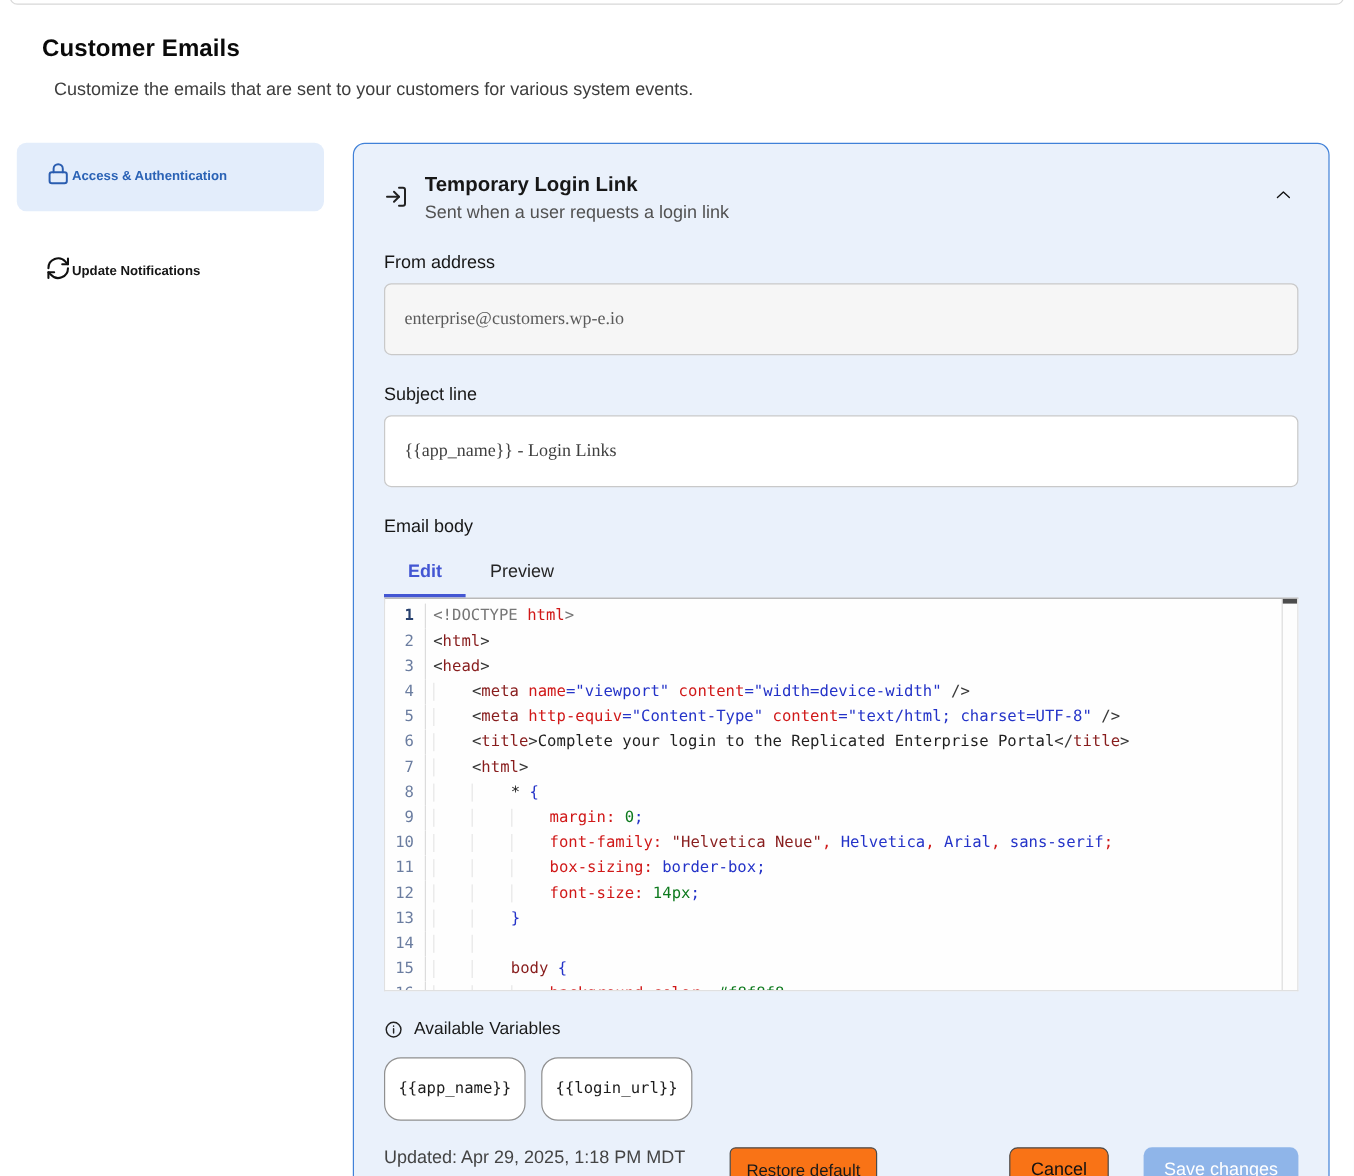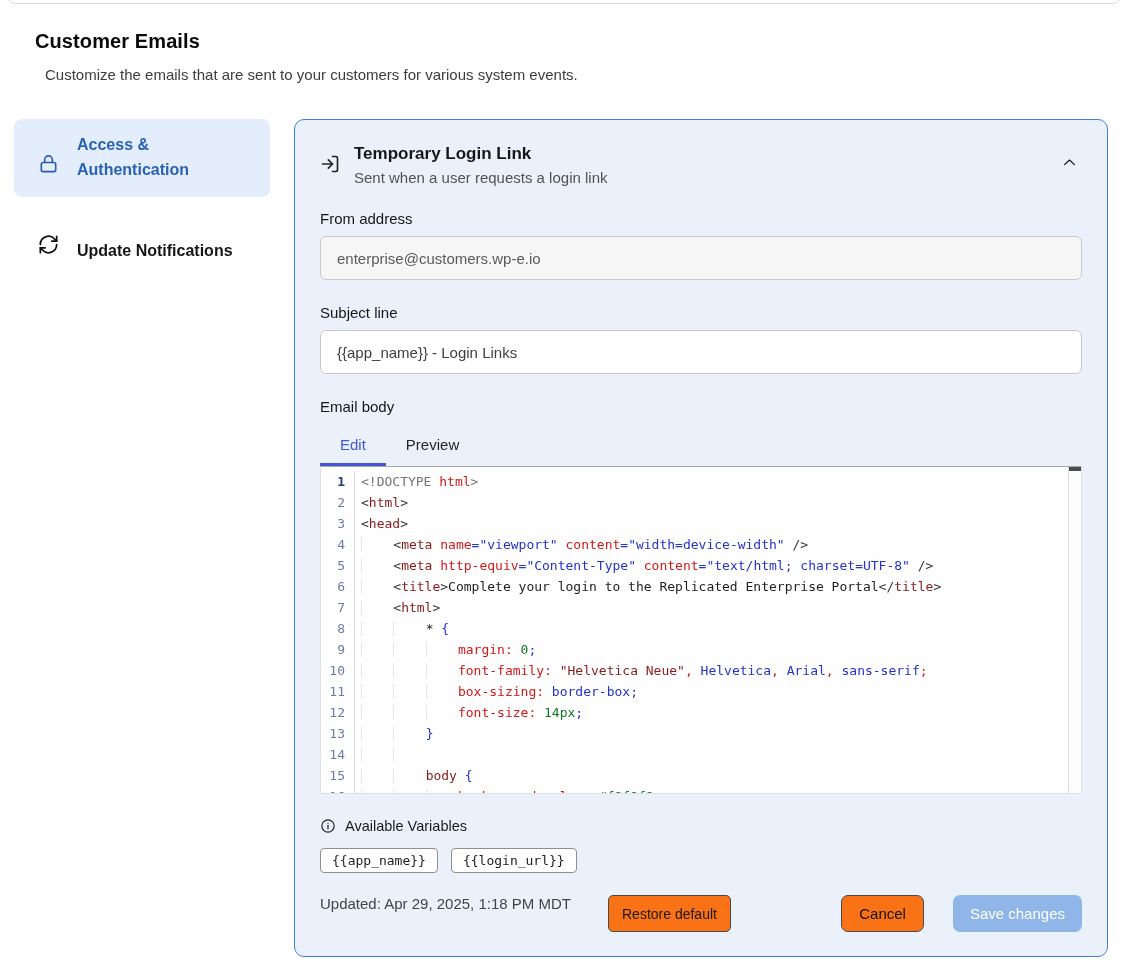--- a/index.html
+++ b/index.html
@@ -9,47 +9,47 @@
     font-family:"Liberation Sans", sans-serif; color:var(--text-primary);
   }
   .prev-card { position:absolute; top:-9px; left:8px; right:8px; height:13px;
     background:#fff; border:1px solid #d8d8d8; border-radius:10px; }
   .page-title { margin:30px 0 0 35px; font-size:20px; font-weight:700; color:#0a0a0a; letter-spacing:.1px; }
   .page-desc { margin:13px 0 0 45px; font-size:15px; color:#3d3d3d; }
   .layout { display:flex; align-items:flex-start; gap:24px; margin-top:36px; padding:0 20px 0 14px; }
 
   
   .sidebar { width:256px; flex-shrink:0; }
-  .side-item { display:flex; align-items:flex-end; gap:17px; padding:14px 18px 14px 23px;
-    border-radius:8px; font-size:16px; font-weight:600; line-height:1.55; color:#161616; cursor:pointer; }
+  .side-item { display:flex; align-items:center; padding:14px 18px 14px 23px;
+    border-radius:8px; font-size:11px; font-weight:600; line-height:1.55; color:#161616; cursor:pointer; }
   .side-item.active { background:var(--active-item-bg); color:var(--accent); }
   .side-item + .side-item { margin-top:22px; }
   .side-item svg { flex-shrink:0; }
 
   
   .panel { flex:1; background:var(--panel-bg); border:1px solid var(--panel-border);
     border-radius:10px; padding:24px 25px; }
   .panel-header { display:flex; align-items:flex-start; gap:14px; }
   .ph-text { flex:1; }
   .ph-title { font-size:17px; font-weight:700; color:#171717; }
   .ph-sub { font-size:15px; color:var(--text-secondary); margin-top:5px; }
   .ph-icon { margin-top:10px; }
   .collapse-btn { background:none; border:none; cursor:pointer; padding:4px; margin-top:6px; }
 
   .field-label { font-size:15px; color:#171717; margin-top:24px; }
-  .text-input { display:block; width:100%; height:44px; margin-top:9px; padding:0 16px;
-    font-family:Liberation Sans, sans-serif; font-size:15px; color:#3f3f3f;
+  .text-input { display:block; width:100%; height:60px; margin-top:9px; padding:0 16px;
+    font-family:Liberation Serif, serif; font-size:15px; color:#3f3f3f;
     background:#fff; border:1px solid var(--input-border); border-radius:6px; }
   .text-input:disabled { background:var(--input-disabled-bg); color:#5a5a5a; }
 
   
   .tabs { display:flex; margin-top:12px; }
   .tab { padding:9px 20px 10px; font-size:15px; color:#262626; cursor:pointer;
     border-bottom:3px solid transparent; }
-  .tab.active { color:var(--tab-active); font-weight:400; border-bottom-color:var(--tab-active); }
+  .tab.active { color:var(--tab-active); font-weight:700; border-bottom-color:var(--tab-active); }
 
   
   .editor { position:relative; height:328px; background:#fefefe; overflow:hidden;
     border:1px solid #e0e0e0; border-top:1px solid var(--editor-border-top);
     font-family:"DejaVu Sans Mono", monospace; font-size:13px; line-height:21px; }
   .cm-line { display:flex; height:21px; white-space:pre; }
   .cm-gutter { width:34px; flex-shrink:0; text-align:right; padding-right:9px;
     color:var(--gutter-num); border-right:1px solid #dcdcdc; background:#fefefe; }
   .cm-line.active .cm-gutter { color:var(--gutter-active); font-weight:700; }
   .cm-code { padding-left:6px; white-space:pre; font-family:inherit; }
@@ -62,21 +62,21 @@
   .tk-plain { color:var(--syn-plain); } .tk-g { border-left:1px solid #e6e6e6; }
   .v-scrollbar { position:absolute; top:0; right:0; bottom:0; width:13px;
     background:#fdfdfd; border-left:1px solid #ddd; }
   .v-thumb { position:absolute; top:0; left:0; right:0; height:4px; background:var(--scroll-thumb); }
 
   
   .vars-row { display:flex; align-items:flex-start; gap:9px; margin-top:24px; }
   .vars-label { font-size:14.5px; color:#1a1a1a; }
   .chips { display:flex; gap:13px; margin-top:10px; }
   .chip { font-family:"DejaVu Sans Mono", monospace; font-size:13px; color:#1c1c1c;
-    background:#fff; border:1px solid #8f8f8f; border-radius:4px; padding:4px 11px; cursor:pointer; }
+    background:#fff; border:1px solid #8f8f8f; border-radius:14px; padding:18px 11px; cursor:pointer; }
 
   
   .panel-footer { display:flex; margin-top:22px;gap:20px; }
   .updated { font-size:15px; color:#444; }
   .btn { font-family:"Liberation Sans", sans-serif; cursor:pointer; background:#f97316; }
   .btn-restore { margin-left:17px; font-size:14px; color:#1a1a1a; padding:8px 13px;
     border:1px solid var(--button-border); border-radius:5px; }
   .btn-cancel { margin-left:auto; font-size:15px; color:#111; padding:9px 17px;
     border:1px solid var(--button-border); border-radius:7px; }
   .btn-save { margin-left:9px; font-size:15px; color:#fff; padding:10px 17px;

